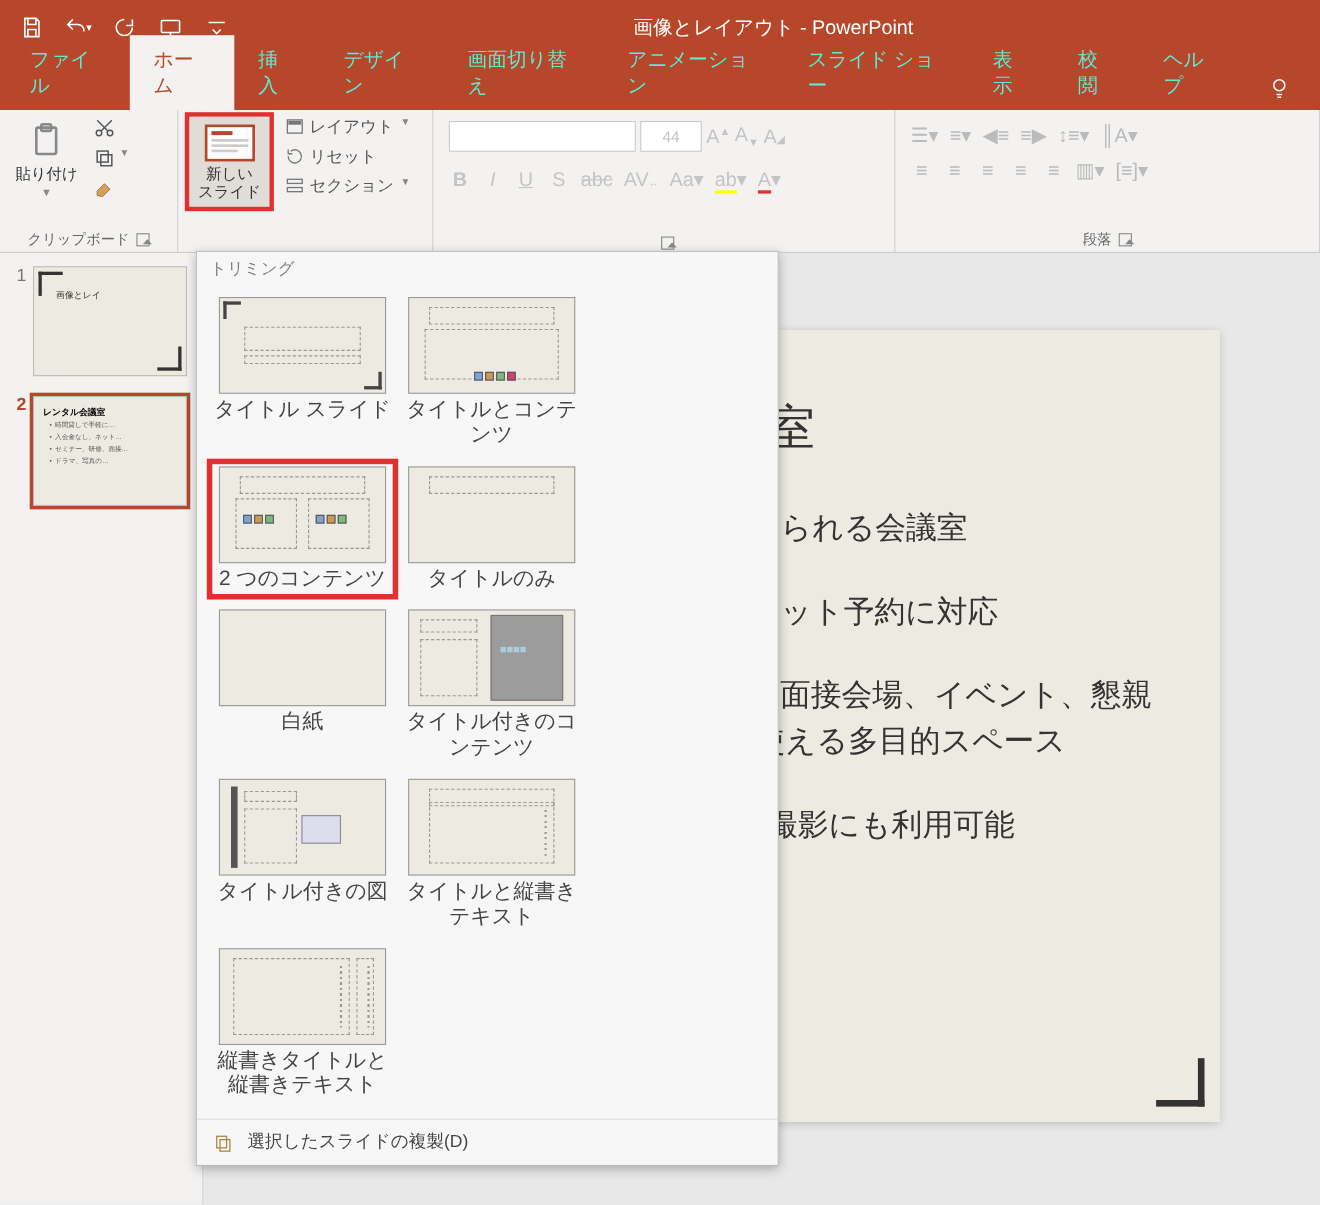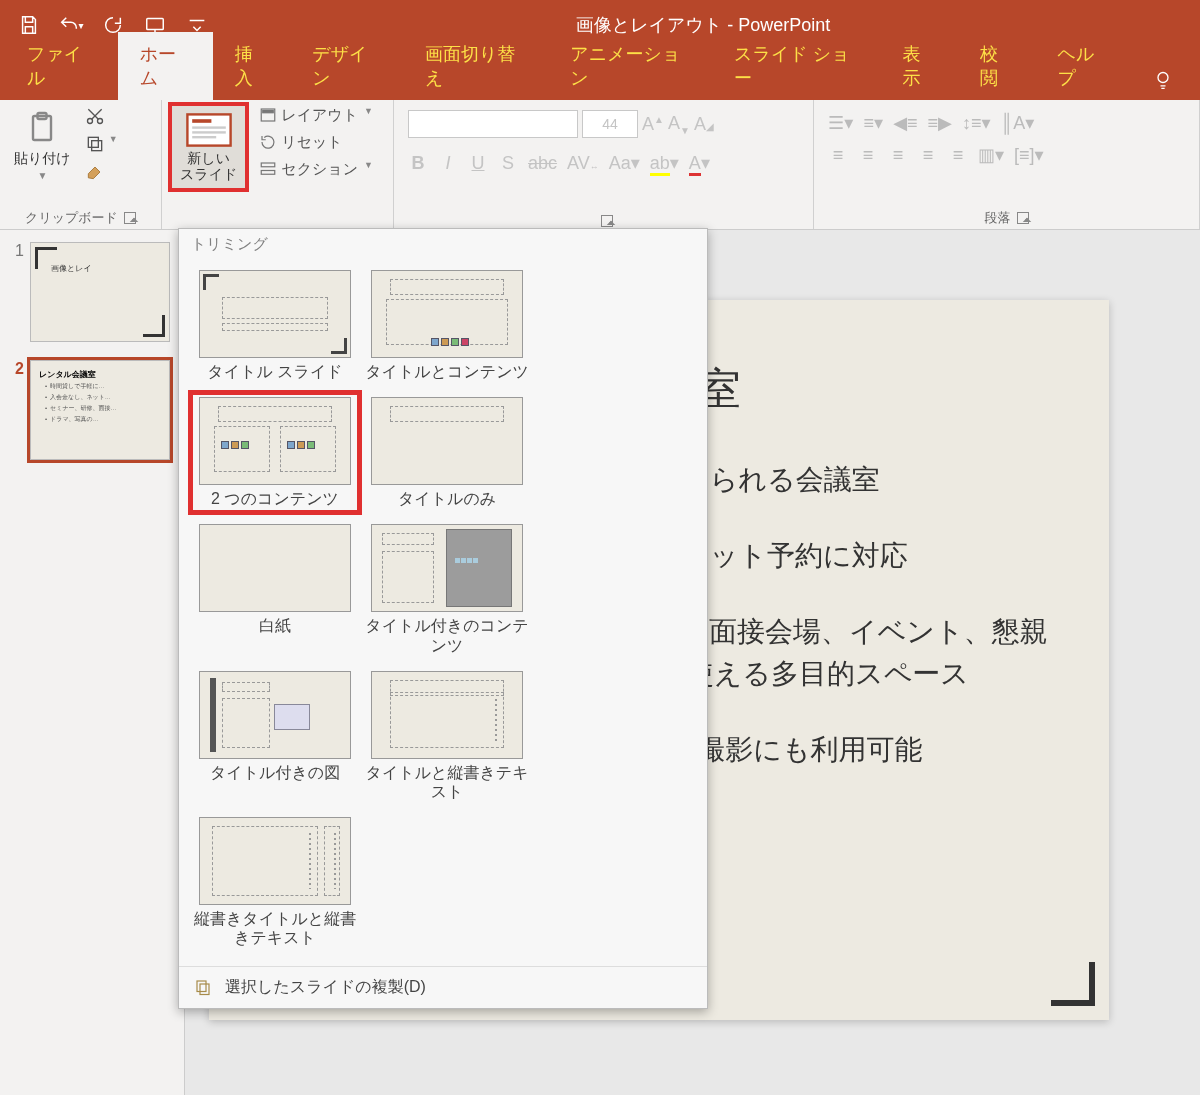--- a/index.html
+++ b/index.html
@@ -7,21 +7,21 @@
 
 
 .titlebar { height: 50px; background: #b7472a; display: flex; align-items: center; padding: 0 10px; }
 .qat { display: flex; align-items: center; gap: 4px; }
 .qat-btn { width: 38px; height: 38px; display: flex; align-items: center; justify-content: center; color: #fff; cursor: pointer; }
 .qat-btn svg { width: 22px; height: 22px; stroke: #fff; fill: none; stroke-width: 1.6; }
 .app-title { flex: 1; text-align: center; color: #fff; font-size: 18px; }
 
 
 .tabs { height: 50px; background: #b7472a; display: flex; align-items: flex-end; padding: 0 5px; }
-.tab { padding: 10px 22px; color: #fde047; font-size: 18px; cursor: pointer; }
+.tab { padding: 10px 22px; color: #5eead4; font-size: 18px; cursor: pointer; }
 .tab.active { background: #f3f2f1; color: #b7472a; font-weight: 500; }
 .tab.lightbulb { display:flex; align-items:center; gap:4px; }
 .tab.lightbulb svg{ width:20px;height:20px;stroke:#fff;fill:none;stroke-width:1.6;}
 
 
 .ribbon { height: 130px; background: #f3f2f1; display: flex; border-bottom: 1px solid #ccc; }
 .group { border-right: 1px solid #d0d0d0; padding: 4px 8px 2px 8px; display: flex; flex-direction: column; justify-content: space-between; }
 .group-body { display: flex; align-items: flex-start; gap: 4px; flex:1; }
 .group-label { font-size: 13px; color: #666; text-align: center; padding-top: 2px; display:flex; justify-content:center; align-items:center; gap:6px;}
 .group-label .launcher{ width:12px;height:12px;border:1px solid #888; position:relative;}
@@ -65,21 +65,21 @@
 .slide li{ font-size:28px; color:#333; margin:34px 0 34px 40px; list-style:none; position:relative; padding-left:24px; line-height:1.5;}
 .slide li:before{ content:"•"; position:absolute; left:0; font-size:28px;}
 
 
 .gallery{ position:absolute; left:178px; top:228px; width:530px; background:#f7f7f7; border:1px solid #bbb; box-shadow:0 3px 10px rgba(0,0,0,0.3); z-index:10; padding:0;}
 .gallery-title{ font-size:15px; color:#808080; padding:6px 10px 4px 12px;}
 .gallery-grid{ display:flex; flex-wrap:wrap; padding: 4px 4px 10px 10px;}
 .gal-item{ width:168px; margin:4px 2px; cursor:pointer; text-align:center;}
 .gal-item.hl{ outline:5px solid #e03030; outline-offset:-2px;}
 .gal-thumb{ width:152px; height:88px; margin: 4px auto 2px auto; border:1px solid #999; background:#edeae1; position:relative; overflow:hidden;}
-.gal-label{ font-size:16px; color:#444; line-height:1.2; padding:2px 2px 4px 2px; min-height:20px;}
+.gal-label{ font-size:19px; color:#444; line-height:1.2; padding:2px 2px 4px 2px; min-height:20px;}
 
 
 .lt-bracket{position:absolute;width:16px;height:16px;border:3px solid #444;}
 .lt-tl{top:3px;left:3px;border-right:none;border-bottom:none;}
 .lt-br{bottom:3px;right:3px;border-left:none;border-top:none;}
 .lt-titlebar{position:absolute;left:18px;right:18px;top:8px;height:16px;border:1px dashed #999;}
 .lt-full{position:absolute;left:14px;right:14px;top:28px;bottom:12px;border:1px dashed #999;}
 .lt-half-l{position:absolute;left:14px;top:28px;bottom:12px;width:56px;border:1px dashed #999;}
 .lt-half-r{position:absolute;right:14px;top:28px;bottom:12px;width:56px;border:1px dashed #999;}
 .lt-icons{position:absolute;left:44px;top:38px;width:60px;height:16px;display:flex;gap:2px;}

